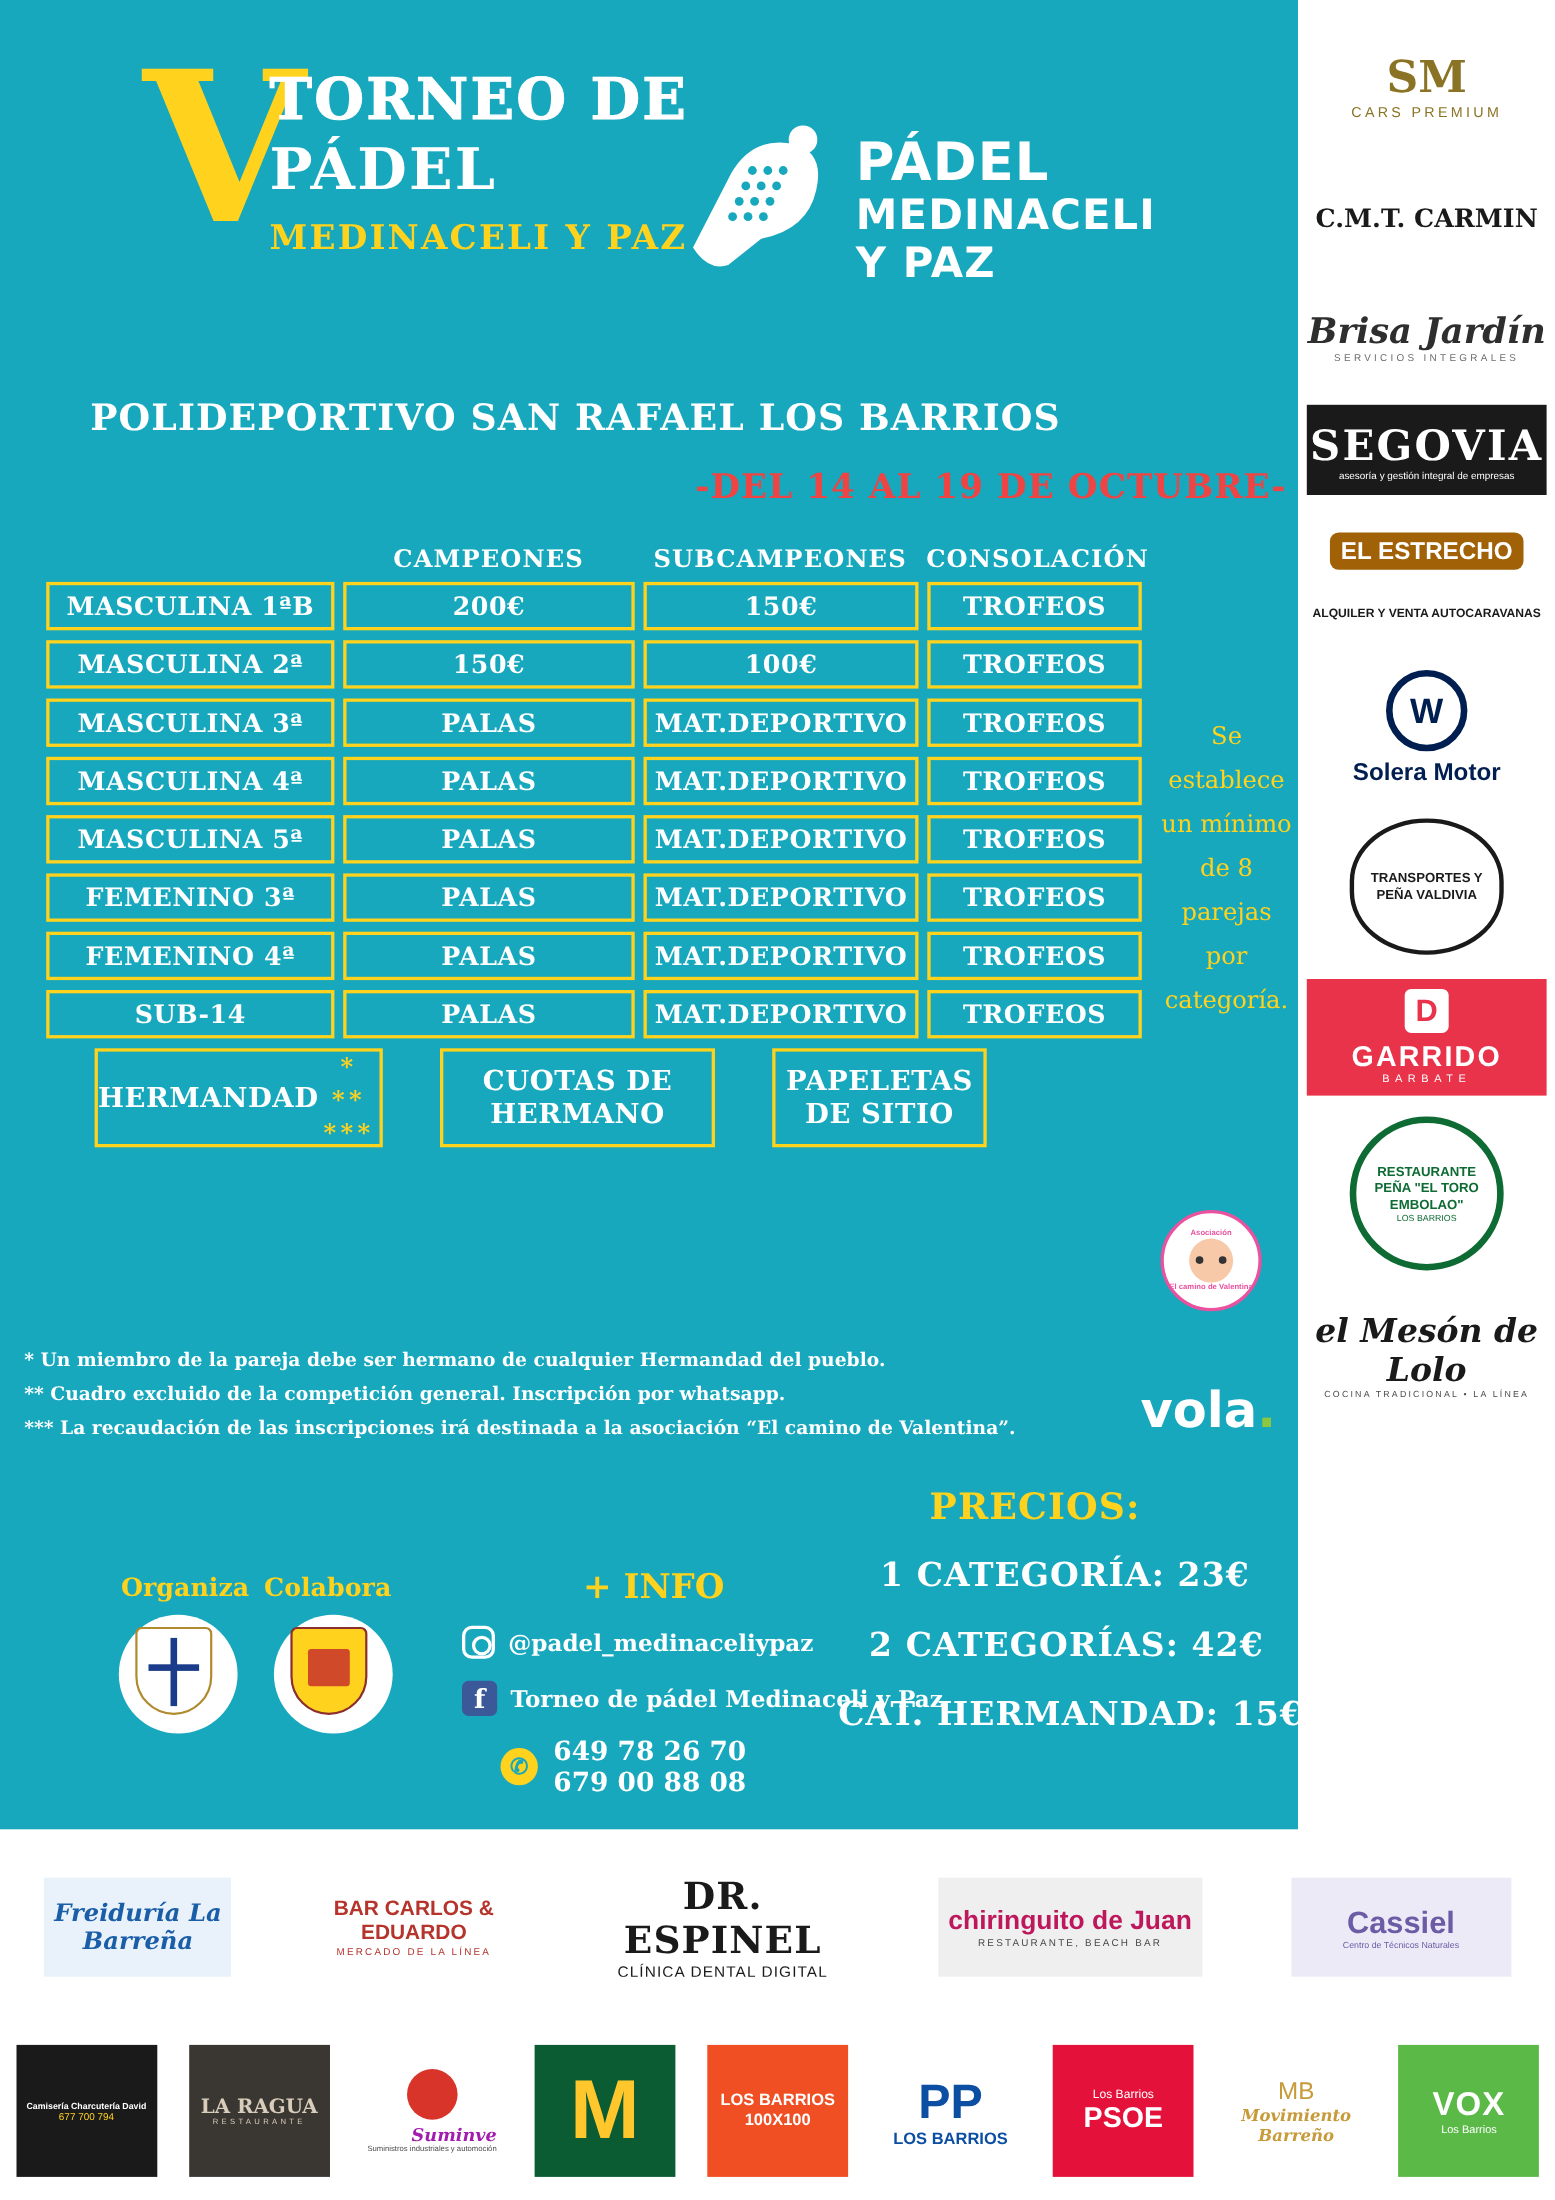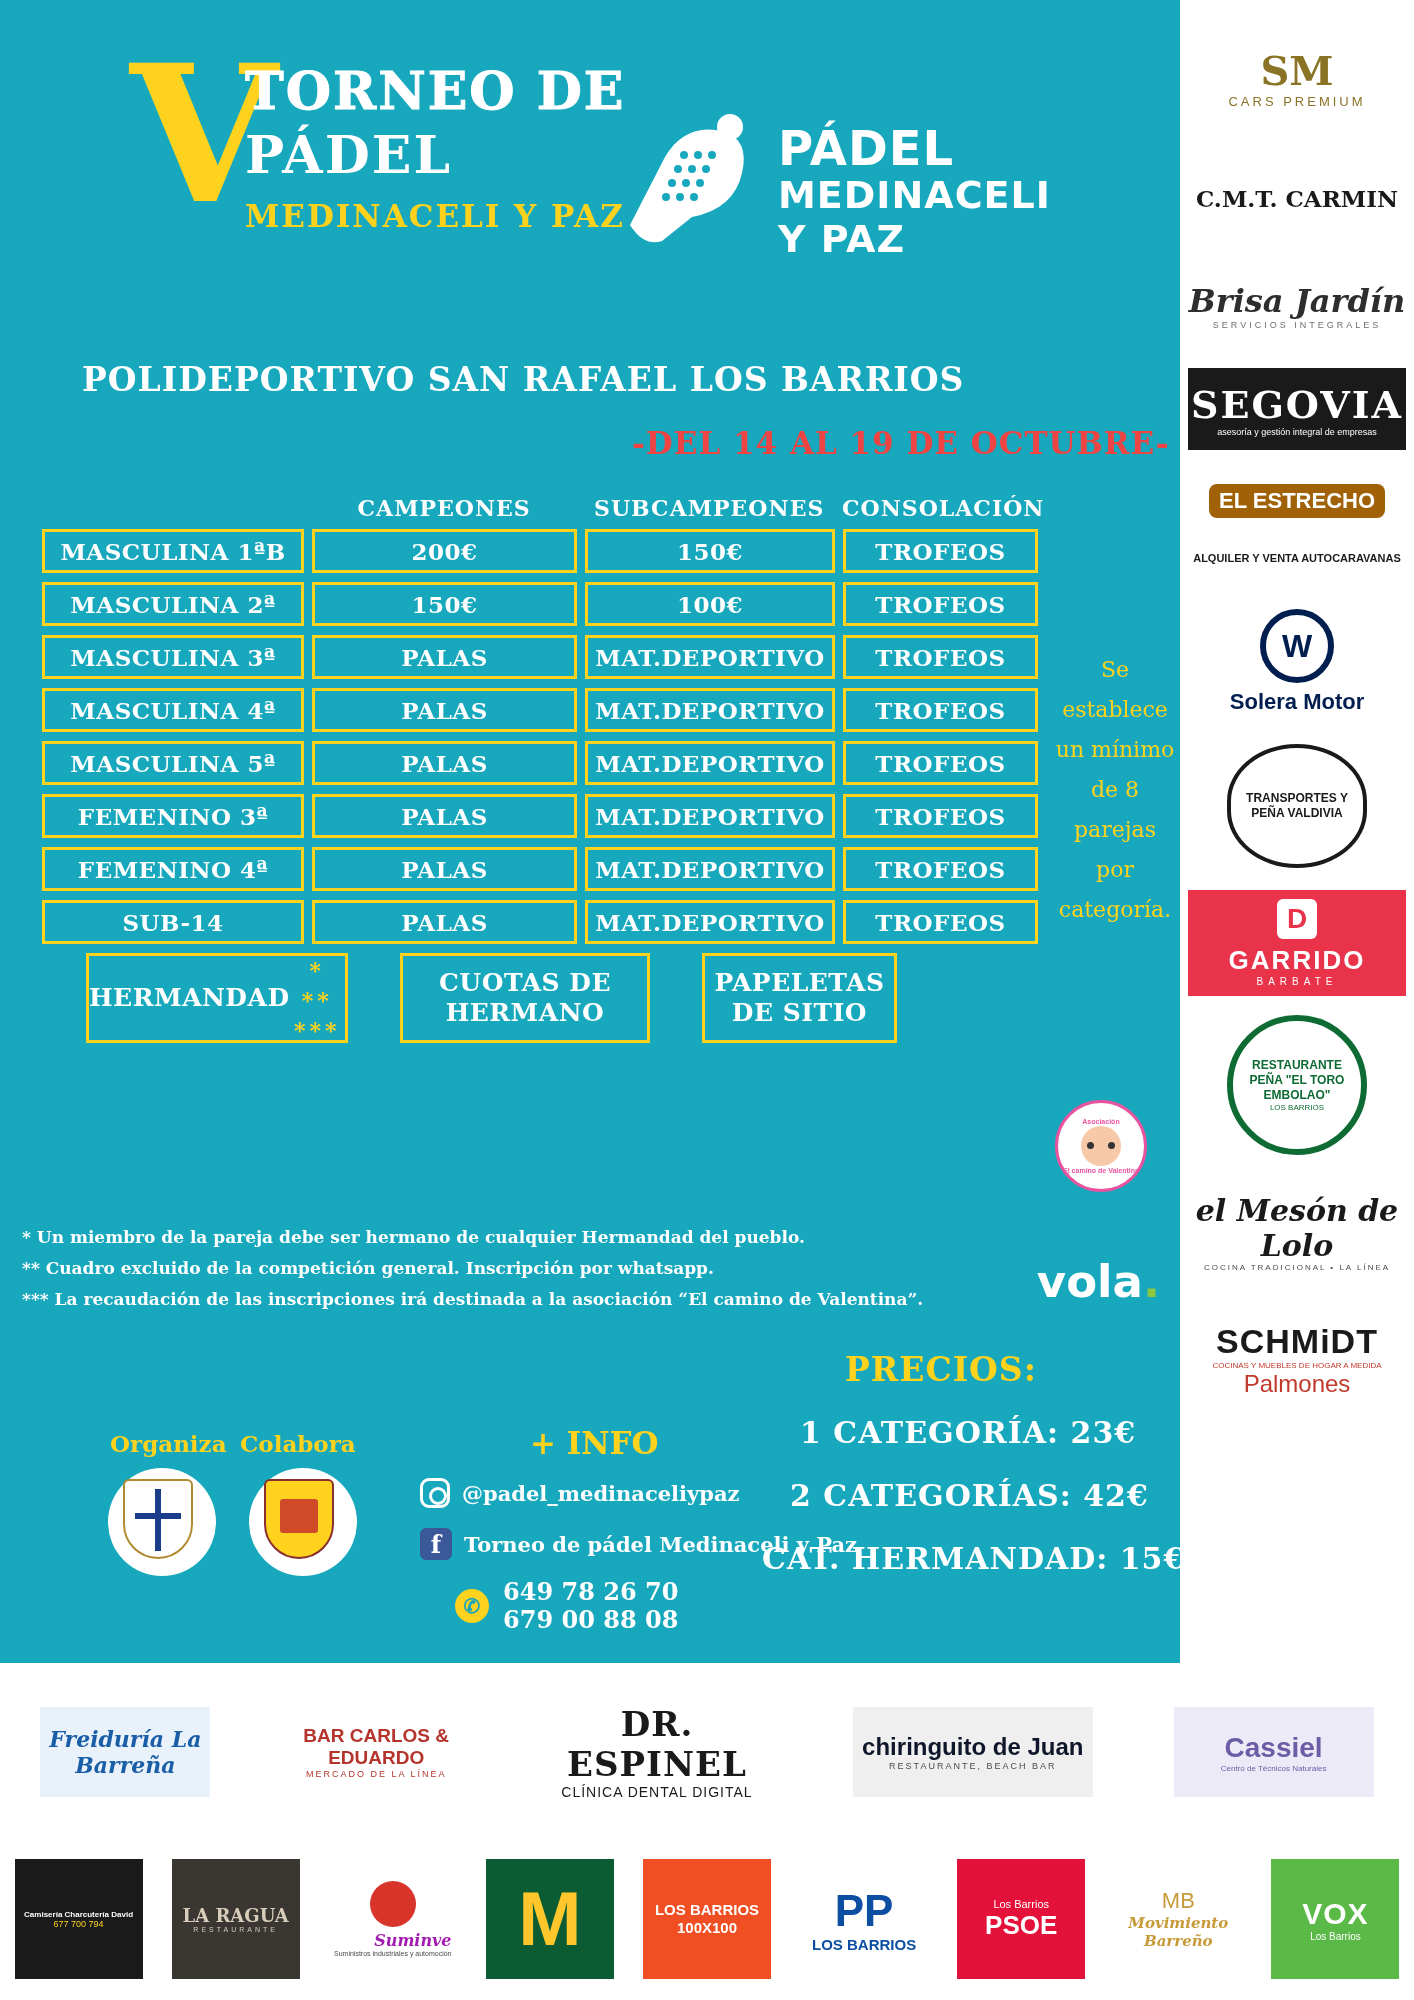--- a/index.html
+++ b/index.html
@@ -501,47 +501,40 @@
         <div style="font-size:8px;color:#0d6b33;">LOS BARRIOS</div>
       </div>
     </div>
   </div>
   <div class="sp" style="top:1178px;height:108px;">
     <div>
       <div class="sp-name" style="font-family:'DejaVu Serif',serif;font-style:italic;font-size:30px;color:#1a1a1a;">el Mesón de Lolo</div>
       <div style="font-size:8px;letter-spacing:2px;color:#4a4a4a;">COCINA TRADICIONAL • LA LÍNEA</div>
     </div>
   </div>
-  <div class="sp" style="top:1300px;height:120px;">
-    <div>
-      <div class="sp-name" style="font-size:34px;color:#1a1a1a;letter-spacing:1px;">SCHMiDT</div>
-      <div style="font-size:8px;color:#c0392b;">COCINAS Y MUEBLES DE HOGAR A MEDIDA</div>
-      <div style="font-size:24px;color:#c0392b;">Palmones</div>
-    </div>
-  </div>
 
   <div class="band1">
     <div class="tile tileA" style="background:#E9F2FA;">
       <div class="sp-name" style="font-family:'DejaVu Serif',serif;font-style:italic;font-size:22px;color:#1a5ea8;">Freiduría La Barreña</div>
     </div>
     <div class="tile tileA">
       <div>
         <div class="sp-name" style="font-size:19px;color:#b5342c;">BAR CARLOS &amp; EDUARDO</div>
         <div style="font-size:9px;color:#b5342c;letter-spacing:2px;">MERCADO DE LA LÍNEA</div>
       </div>
     </div>
     <div class="tile tileA" style="width:230px;">
       <div>
         <div class="sp-name" style="font-family:'DejaVu Serif',serif;font-size:34px;color:#1a1a1a;letter-spacing:1px;">DR. ESPINEL</div>
         <div style="font-size:14px;color:#1a1a1a;letter-spacing:1px;">CLÍNICA DENTAL DIGITAL</div>
       </div>
     </div>
     <div class="tile tileA" style="width:240px;background:#EFEFEF;">
       <div>
-        <div class="sp-name" style="font-size:24px;color:#0f172a;">chiringuito de Juan</div>
+        <div class="sp-name" style="font-size:24px;color:#be185d;">chiringuito de Juan</div>
         <div style="font-size:9px;color:#4a4a4a;letter-spacing:2px;">RESTAURANTE, BEACH BAR</div>
       </div>
     </div>
     <div class="tile tileA" style="width:200px;background:#EDEAF7;">
       <div>
         <div class="sp-name" style="font-size:28px;color:#6b5ca5;">Cassiel</div>
         <div style="font-size:8px;color:#6b5ca5;">Centro de Técnicos Naturales</div>
       </div>
     </div>
   </div>

